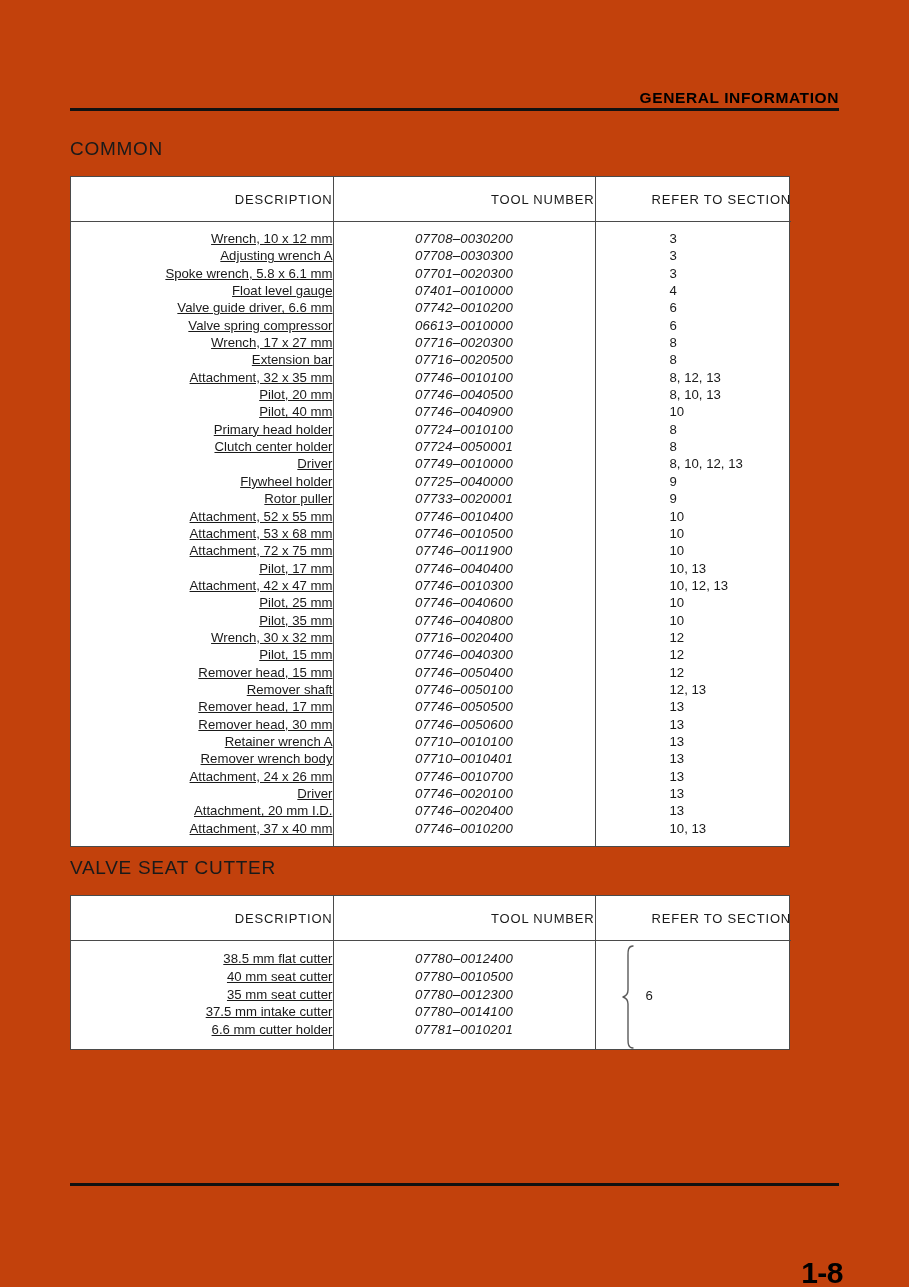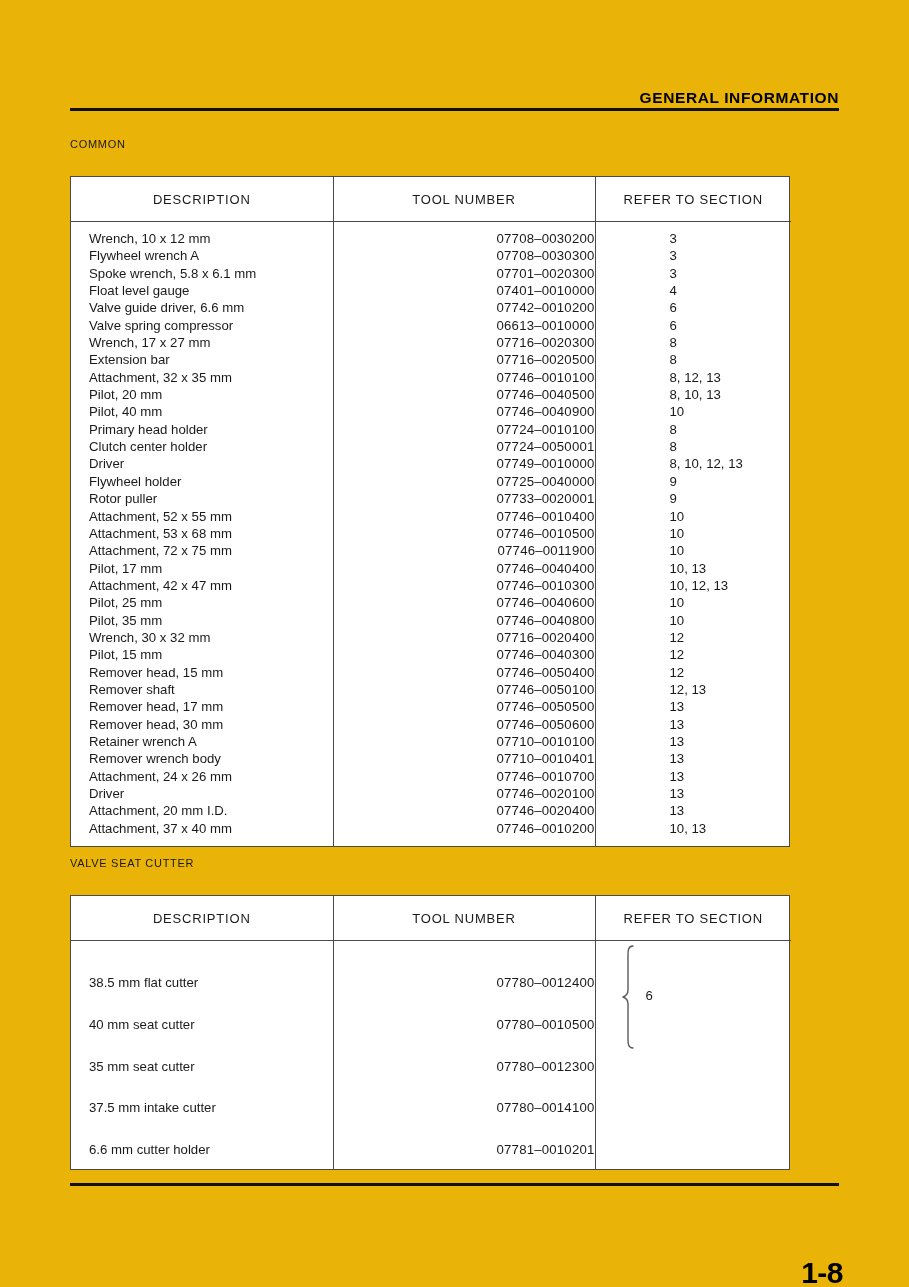--- a/index.html
+++ b/index.html
@@ -8,21 +8,21 @@
     background: #ffffff;
   }
   body {
     font-family: "Liberation Sans", sans-serif;
     color: #1a1a1a;
   }
   .page {
     position: relative;
     width: 909px;
     height: 1287px;
-    background: #eab308;
+    background: #c2410c;
     overflow: hidden;
   }
 
   
   .header-title {
     position: absolute;
     top: 89px;
     right: 70px;
     font-size: 15.5px;
     font-weight: bold;
@@ -36,21 +36,21 @@
     right: 70px;
     top: 108px;
     height: 3px;
     background: #111;
   }
 
   
   .section-title {
     position: absolute;
     left: 70px;
-    font-size: 11px;
+    font-size: 19px;
     letter-spacing: 0.7px;
     color: #1a1a1a;
     white-space: nowrap;
   }
   #common-title  { top: 138px; }
   #vsc-title     { top: 857px; }
 
   
   .tool-table {
     position: absolute;
@@ -75,21 +75,21 @@
 
   .head-row th {
     border-bottom: 1px solid #4a4a4a;
     border-right: 1px solid #4a4a4a;
     font-weight: normal;
     font-size: 13px;
     letter-spacing: 0.8px;
     color: #1a1a1a;
     height: 44px;
     vertical-align: middle;
-    text-align: center;
+    text-align: right;
     padding: 0;
   }
   .head-row th:last-child { border-right: none; }
 
   .body-cell {
     border-right: 1px solid #4a4a4a;
     padding: 0;
     vertical-align: top;
   }
   .body-cell:last-child { border-right: none; }
@@ -100,27 +100,27 @@
     padding: 8px 0 9px 0;
   }
   .cell-list li {
     font-size: 13.2px;
     line-height: 17.35px;
     height: 17.35px;
     color: #1a1a1a;
     white-space: nowrap;
     overflow: hidden;
   }
-  .desc-col .cell-list li   { padding-left: 18px; text-align: left; }
-  .tool-col .cell-list li   { text-align: right; letter-spacing: 0.2px; }
+  .desc-col .cell-list li   { padding-left: 18px; text-align: right; text-decoration: underline; }
+  .tool-col .cell-list li   { text-align: center; letter-spacing: 0.2px; font-style: italic; }
   .sect-col .cell-list li   { padding-left: 74px; text-align: left; }
 
   
   #vsc-table .cell-list { padding: 9px 0 10px 0; }
-  #vsc-table .cell-list li { line-height: 17.8px; height: 17.8px; margin-top: 24px; }
+  #vsc-table .cell-list li { line-height: 17.8px; height: 17.8px; }
 
   
   .brace-wrap {
     position: relative;
     height: 100%;
     min-height: 108px;
     padding: 9px 0 10px 0;
     box-sizing: border-box;
   }
   .brace-glyph {
@@ -180,21 +180,21 @@
           <th>DESCRIPTION</th>
           <th>TOOL NUMBER</th>
           <th>REFER TO SECTION</th>
         </tr>
       </thead>
       <tbody>
         <tr>
           <td class="body-cell desc-col">
             <ul class="cell-list" id="common-desc-list">
                 <li>Wrench, 10 x 12 mm</li>
-                <li>Flywheel wrench A</li>
+                <li>Adjusting wrench A</li>
                 <li>Spoke wrench, 5.8 x 6.1 mm</li>
                 <li>Float level gauge</li>
                 <li>Valve guide driver, 6.6 mm</li>
                 <li>Valve spring compressor</li>
                 <li>Wrench, 17 x 27 mm</li>
                 <li>Extension bar</li>
                 <li>Attachment, 32 x 35 mm</li>
                 <li>Pilot, 20 mm</li>
                 <li>Pilot, 40 mm</li>
                 <li>Primary head holder</li>

